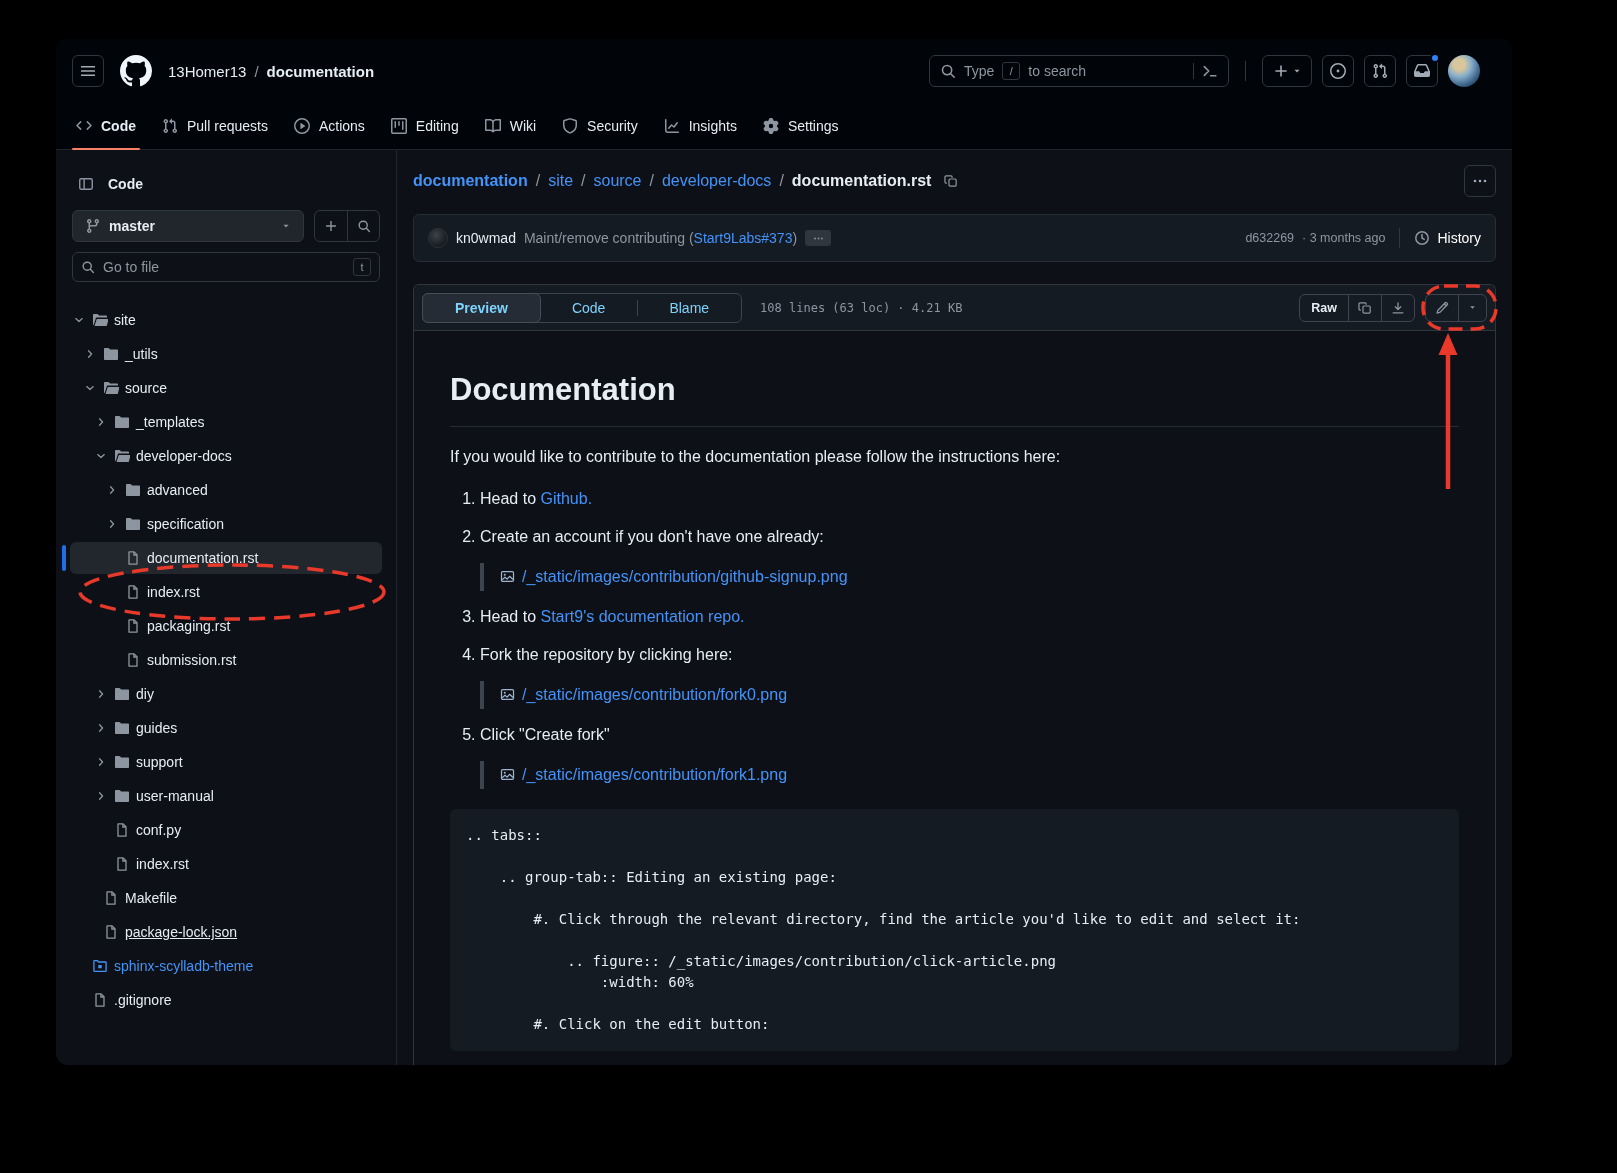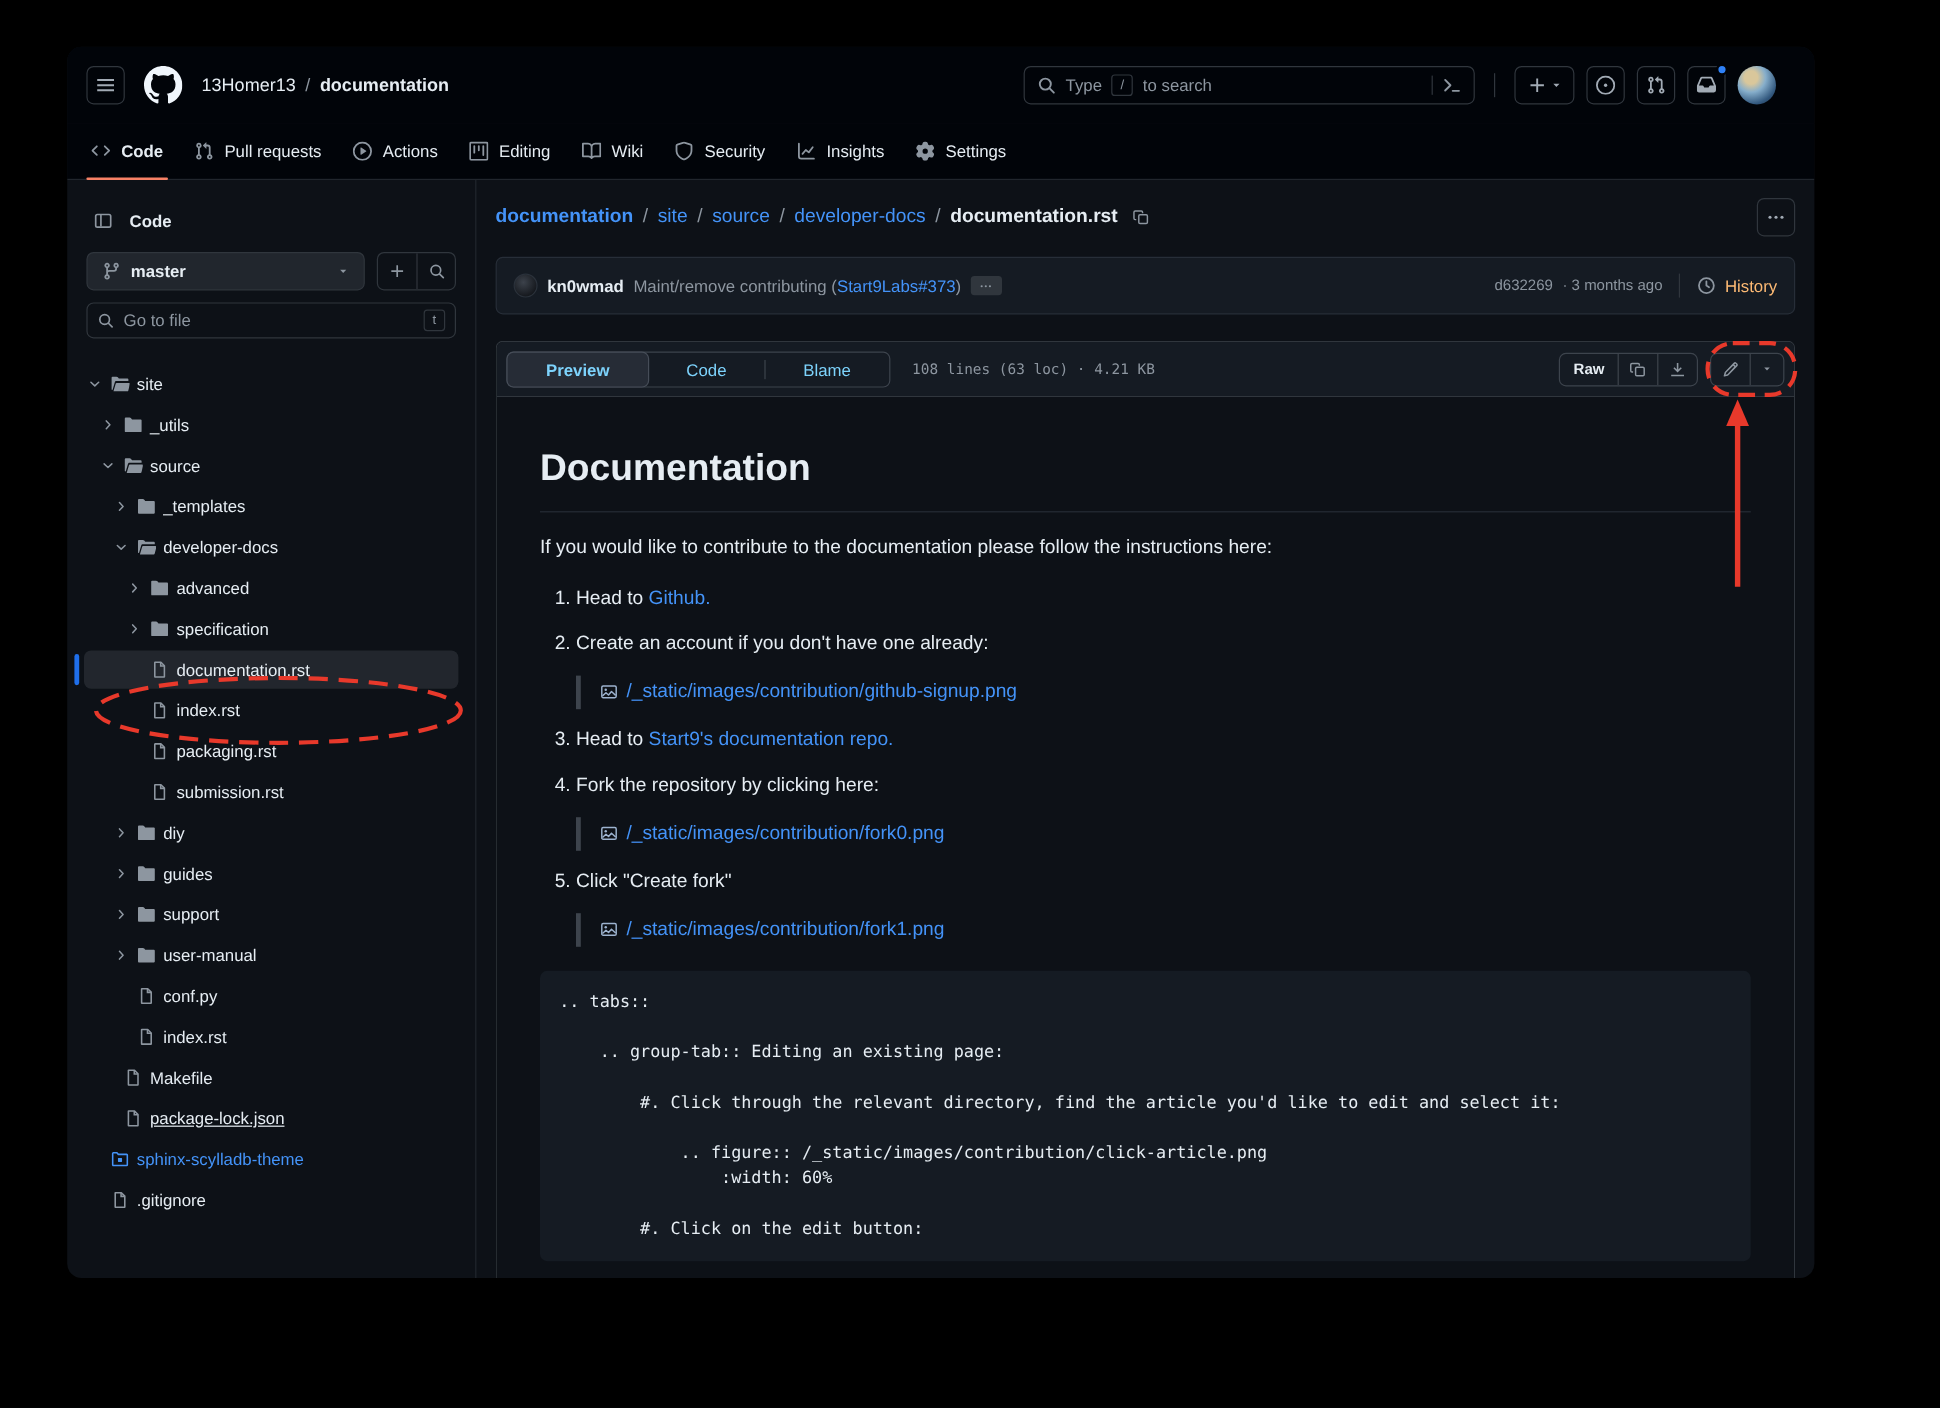--- a/index.html
+++ b/index.html
@@ -13,21 +13,21 @@
 .ico svg{display:block}
 
 .appbar{height:64px;flex:none;display:flex;align-items:center;gap:10px;padding:0 32px 0 16px;background:#010409}
 .icon-btn{display:inline-flex;align-items:center;justify-content:center;gap:3px;width:32px;height:32px;flex:none;background:transparent;border:1px solid #30363d;border-radius:6px;color:#a2abb5;cursor:pointer}
 .icon-btn.wide{width:50px}
 .logo{color:#f0f6fc;margin:0 6px;display:inline-flex;cursor:pointer}
 .context{display:flex;align-items:center;gap:8px;font-size:15px}
 .ctx-owner{color:#e6edf3;text-decoration:none;cursor:pointer}
 .ctx-sep{color:#8d96a0}
 .ctx-repo{color:#e6edf3;font-weight:600;text-decoration:none;cursor:pointer}
-.searchbox{width:376px;height:32px;border:1px solid #30363d;border-radius:6px;display:flex;align-items:center;gap:8px;padding:0 10px;color:#8d96a0;cursor:text;flex:none}
+.searchbox{width:300px;height:32px;border:1px solid #30363d;border-radius:6px;display:flex;align-items:center;gap:8px;padding:0 10px;color:#8d96a0;cursor:text;flex:none}
 .s-txt{font-size:14px}
 .keycap{display:inline-flex;align-items:center;justify-content:center;min-width:18px;height:18px;border:1px solid #30363d;border-radius:3px;font-size:11px;color:#8d96a0;padding:0 3px}
 .s-div{width:1px;height:16px;background:#30363d;margin-left:auto}
 .v-div{width:1px;height:20px;background:#30363d;margin:0 6px;flex:none}
 .notif{position:relative}
 .dot{position:absolute;top:-3px;right:-3px;width:10px;height:10px;border-radius:50%;background:#2f81f7;border:2px solid #010409}
 .avatar{width:32px;height:32px;border-radius:50%;flex:none;background:radial-gradient(circle at 35% 30%,#d9c79b 0 18%,#86aecb 40%,#33597f 72%,#17293d 100%);cursor:pointer}
 
 .tabs{flex:none;display:flex;align-items:stretch;gap:6px;padding:0 10px;background:#010409;border-bottom:1px solid #21262d;height:47px}
 .nav-tab{display:flex;align-items:center;gap:9px;padding:0 10px;position:relative;font-size:14px;color:#e6edf3;cursor:pointer}
@@ -62,27 +62,27 @@
 
 .content{flex:1;min-width:0;display:flex;flex-direction:column;padding:14px 16px 0}
 .crumb-row{display:flex;align-items:center;min-height:34px;gap:6px}
 .breadcrumb{display:flex;align-items:center;gap:8px;font-size:16px}
 .crumb-link{color:#4493f8;text-decoration:none;cursor:pointer}
 .crumb-link.first{font-weight:600}
 .crumb-sep{color:#8d96a0}
 .crumb-current{font-weight:600;color:#e6edf3}
 .commit-bar{margin-top:16px;height:48px;flex:none;background:#151b23;border:1px solid #272e38;border-radius:6px;display:flex;align-items:center;gap:8px;padding:0 14px;font-size:14px}
 .c-avatar{width:20px;height:20px;border-radius:50%;background:radial-gradient(circle at 40% 35%,#3c424b,#15181d 75%);border:1px solid #2b323b;flex:none;cursor:pointer}
-.c-author{color:#e6edf3;font-weight:700;text-decoration:none;cursor:pointer}
+.c-author{color:#e6edf3;font-weight:400;text-decoration:none;cursor:pointer}
 .c-msg{color:#8d96a0;white-space:nowrap;overflow:hidden;text-overflow:ellipsis}
 .c-link{color:#4493f8;text-decoration:none;cursor:pointer}
 .expand-pill{flex:none;width:26px;height:16px;border:none;border-radius:3px;background:#30363d;color:#8d96a0;display:inline-flex;align-items:center;justify-content:center;cursor:pointer}
 .c-sha{color:#8d96a0;font-size:12.5px;text-decoration:none;cursor:pointer}
 .c-time{color:#8d96a0;font-size:12.5px;white-space:nowrap}
-.history-btn{display:inline-flex;align-items:center;gap:7px;background:transparent;border:none;color:#fdba74;font-size:14px;cursor:pointer;white-space:nowrap}
+.history-btn{display:inline-flex;align-items:center;gap:7px;background:transparent;border:none;color:#ffffff;font-size:14px;cursor:pointer;white-space:nowrap}
 .history-btn .ico{color:#8d96a0}
 
 .file-box{margin-top:22px;flex:1;min-height:0;border:1px solid #30363d;border-bottom:none;border-radius:6px 6px 0 0;display:flex;flex-direction:column;overflow:hidden}
 .toolbar{flex:none;height:46px;background:#151b23;border-bottom:1px solid #30363d;display:flex;align-items:center;padding:0 8px;gap:8px}
 .seg-group{display:flex;align-items:stretch;height:30px;border:1px solid #3d444d;border-radius:6px}
 .seg{display:flex;align-items:center;padding:0 32px;font-size:14px;color:#7dd3fc;cursor:pointer;position:relative}
 .seg.active{background:#262c36;border:1px solid #464d58;border-radius:6px;margin:-1px;font-weight:600}
 .seg.divided::before{content:"";position:absolute;left:0;top:6px;bottom:6px;width:1px;background:#3d444d}
 .meta{margin-left:10px;font-size:12px;color:#8d96a0}
 .btn-seg{display:flex;height:28px;border:1px solid #3d444d;border-radius:6px;overflow:hidden;flex:none}

